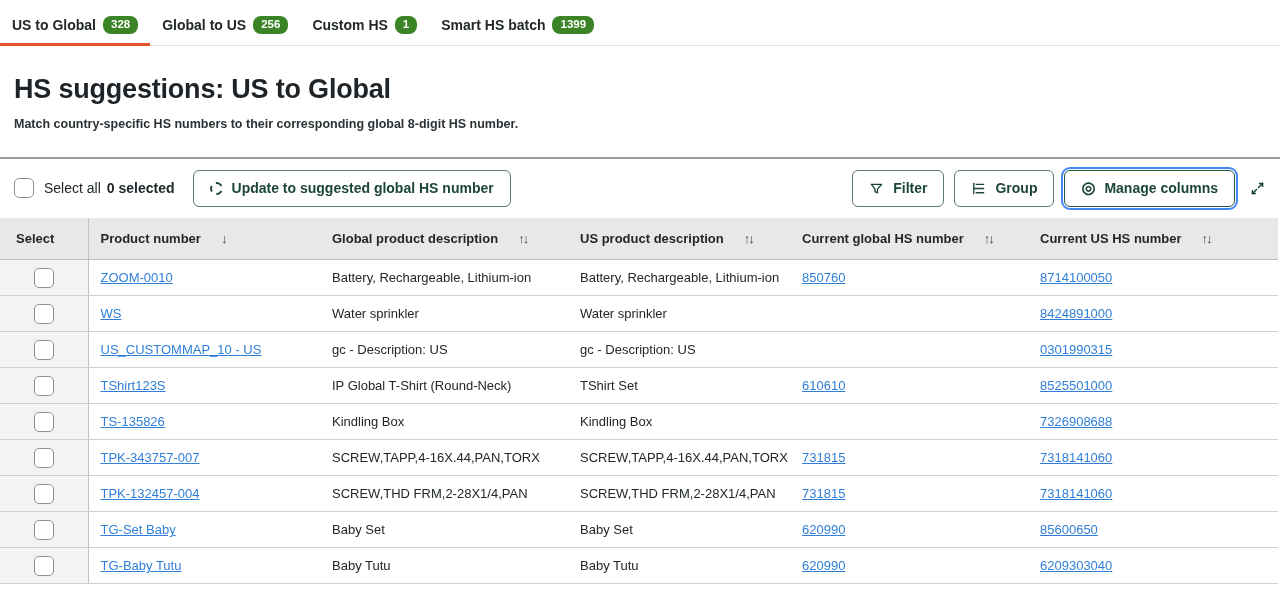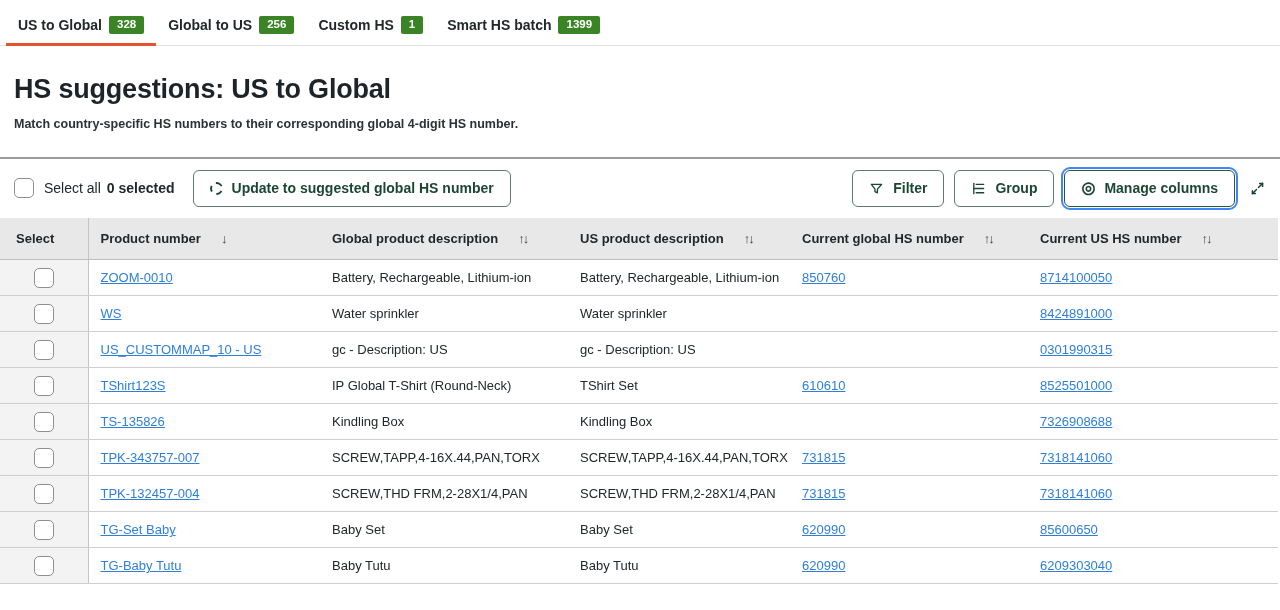--- a/index.html
+++ b/index.html
@@ -4,25 +4,25 @@
 <style>
   * { box-sizing: border-box; margin: 0; padding: 0; }
   html, body {
     width: 1280px; height: 610px; overflow: hidden;
     background: #ffffff; color: #21272a;
     font-family: "Liberation Sans", sans-serif;
     font-size: 13px;
   }
 
   
-  .tabbar { display: flex; align-items: flex-end; padding: 12px 14px 0 6px; border-bottom: 1px solid #e2e2e2; }
+  .tabbar { display: flex; align-items: flex-end; padding: 12px 14px 0 0; border-bottom: 1px solid #e2e2e2; }
   .tab { display: flex; align-items: center; gap: 7px; padding: 4px 12px 11px 12px; font-size: 14px; font-weight: 700; cursor: pointer; position: relative; }
   .tab:first-child { padding-left: 12px; }
   .tab.active::after { content: ""; position: absolute; left: 0; right: 0; bottom: -1px; height: 3px; background: #e8512e; }
-  .badge { background: #3b8426; color: #fff; font-size: 11.5px; font-weight: 700; padding: 2px 8px; border-radius: 2px; line-height: 1.2; }
+  .badge { background: #3b8426; color: #fff; font-size: 11.5px; font-weight: 700; padding: 2px 8px; border-radius: 8px; line-height: 1.2; }
 
   
   .page-head { padding: 28px 14px 0 14px; }
   .page-title { font-size: 27px; font-weight: 700; letter-spacing: -0.2px; color: #1e2327; }
   .page-subtitle { margin-top: 12px; font-size: 12.5px; font-weight: 700; color: #2b3135; padding-bottom: 26px; }
   .divider { height: 2px; background: #9b9b9b; }
 
   
   .toolbar { display: flex; align-items: center; justify-content: space-between; padding: 11px 14px; }
   .toolbar-left, .toolbar-right { display: flex; align-items: center; }
@@ -77,21 +77,21 @@
     <span class="badge">1</span>
   </div>
   <div class="tab">
     <span>Smart HS batch</span>
     <span class="badge">1399</span>
   </div>
 </div>
 
 <div class="page-head">
   <div class="page-title">HS suggestions: US to Global</div>
-  <div class="page-subtitle">Match country-specific HS numbers to their corresponding global 4-digit HS number.</div>
+  <div class="page-subtitle">Match country-specific HS numbers to their corresponding global 8-digit HS number.</div>
 </div>
 <div class="divider"></div>
 
 <div class="toolbar">
   <div class="toolbar-left">
     <input type="checkbox" class="cb" style="">
     <span class="select-all-label">Select all</span>
     <span class="selected-count">0 selected</span>
     <button class="btn btn-update">
       <span class="dashed-circle"></span>

